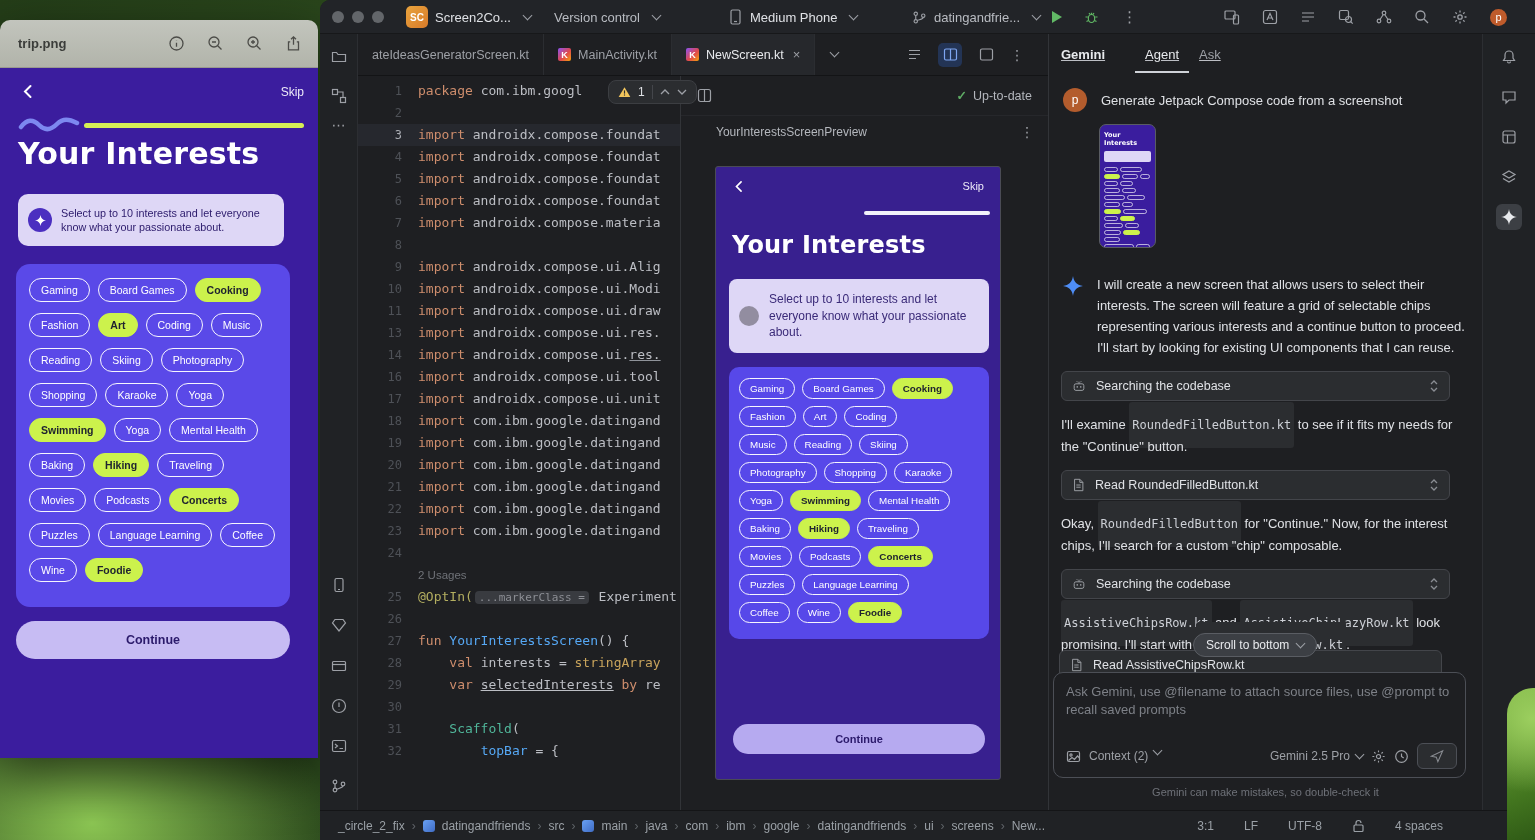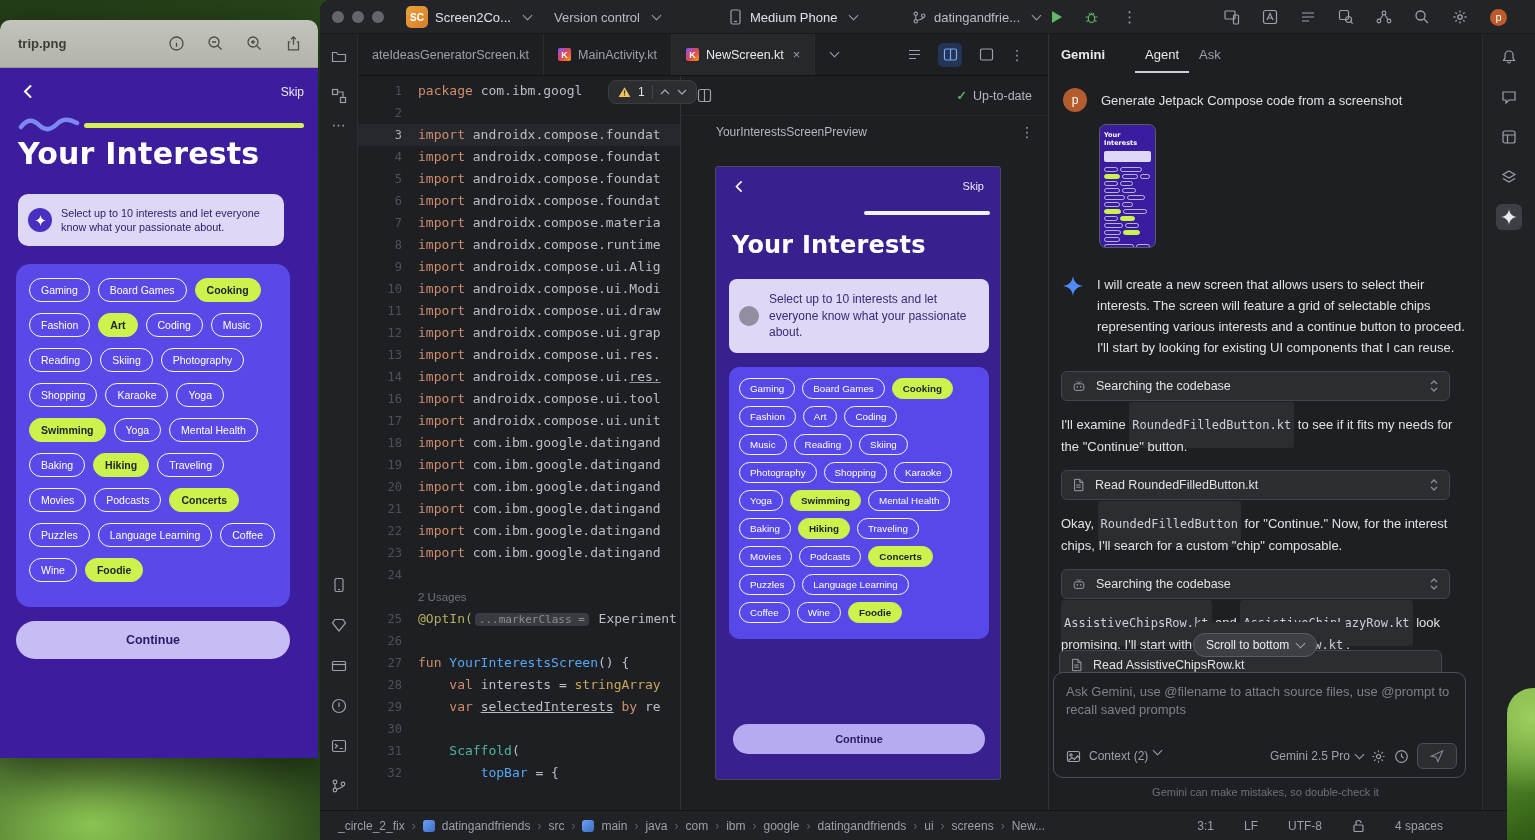--- a/index.html
+++ b/index.html
@@ -108,21 +108,21 @@
   .iw-sep { width:1px; height:14px; background:#44464b; }
 
   .pvpane { position:absolute; left:360px; top:76px; width:368px; height:734px; border-left:1px solid #323438; background:#1e1f22; }
   .pv-toolbar { height:40px; display:flex; align-items:center; padding:0 16px; border-bottom:1px solid #26272b; }
   .pv-status { margin-left:auto; display:flex; align-items:center; gap:6px; font-size:12.5px; color:#b4b7bd; }
   .check { color:#5fad65; font-weight:700; }
   .pv-labelrow { height:26px; display:flex; align-items:center; padding:6px 14px 0 35px; font-size:12px; color:#b4b7bd; }
   .kebab { margin-left:auto; color:#9da0a6; font-size:14px; }
 
   
-  .gemini { position:absolute; left:728px; top:34px; width:434px; height:776px; background:#1e1f22; border-left:1px solid #323438; }
+  .gemini { position:absolute; left:728px; top:34px; width:434px; height:776px; background:#1e1f22; border-left:1px solid #323438;text-decoration:underline; }
   .g-header { height:40px; display:flex; align-items:center; padding:0 12px; }
   .g-title { font-weight:700; color:#e8eaed; font-size:13px; margin-right:30px; }
   .g-tab { color:#9da0a6; font-size:13px; padding:11px 10px; }
   .g-tab.on { color:#e8eaed; box-shadow:inset 0 -2px 0 #cfd2d8; }
   #chat { position:absolute; top:42px; left:0; right:0; height:576px; overflow:hidden; padding:0 12px; font-size:13px; color:#dfe1e5; }
   .c-user { display:flex; gap:14px; align-items:center; margin:12px 2px 12px; }
   .c-avatar { width:24px; height:24px; border-radius:50%; background:#b35c2d; color:#fff; font-size:12px; display:flex; align-items:center; justify-content:center; flex:none; }
   .c-thumb { margin-left:38px; width:57px; height:124px; border-radius:7px; background:#3a1d9e; border:1px solid #595c63; padding:6px 4px 4px; overflow:hidden; }
   .t-title { font-size:6.5px; font-weight:800; color:#fff; font-family:"DejaVu Sans", sans-serif; }
   .t-card { height:11px; background:#ded7f6; border-radius:2px; margin:4px 0 5px; }
@@ -454,25 +454,24 @@
 
     <div class="editor">
       <div id="code-lines">
           <div class="cl"><span class="gut">1</span><span class="ct"><span class="tk-kw">package </span><span class="tk-id">com.ibm.googl</span></span></div>
           <div class="cl"><span class="gut">2</span><span class="ct"></span></div>
           <div class="cl cur"><span class="gut">3</span><span class="ct"><span class="tk-kw">import </span><span class="tk-id">androidx.compose.foundat</span></span></div>
           <div class="cl"><span class="gut">4</span><span class="ct"><span class="tk-kw">import </span><span class="tk-id">androidx.compose.foundat</span></span></div>
           <div class="cl"><span class="gut">5</span><span class="ct"><span class="tk-kw">import </span><span class="tk-id">androidx.compose.foundat</span></span></div>
           <div class="cl"><span class="gut">6</span><span class="ct"><span class="tk-kw">import </span><span class="tk-id">androidx.compose.foundat</span></span></div>
           <div class="cl"><span class="gut">7</span><span class="ct"><span class="tk-kw">import </span><span class="tk-id">androidx.compose.materia</span></span></div>
-          <div class="cl"><span class="gut">8</span><span class="ct"><span class="tk-kw">import </span><span class="tk-id">androidx.compose.runtime</span></span></div>
+          <div class="cl"><span class="gut">8</span></div>
           <div class="cl"><span class="gut">9</span><span class="ct"><span class="tk-kw">import </span><span class="tk-id">androidx.compose.ui.Alig</span></span></div>
           <div class="cl"><span class="gut">10</span><span class="ct"><span class="tk-kw">import </span><span class="tk-id">androidx.compose.ui.Modi</span></span></div>
           <div class="cl"><span class="gut">11</span><span class="ct"><span class="tk-kw">import </span><span class="tk-id">androidx.compose.ui.draw</span></span></div>
-          <div class="cl"><span class="gut">12</span><span class="ct"><span class="tk-kw">import </span><span class="tk-id">androidx.compose.ui.grap</span></span></div>
           <div class="cl"><span class="gut">13</span><span class="ct"><span class="tk-kw">import </span><span class="tk-id">androidx.compose.ui.res.</span></span></div>
           <div class="cl"><span class="gut">14</span><span class="ct"><span class="tk-kw">import </span><span class="tk-id">androidx.compose.ui.</span><span class="tk-idu">res.</span></span></div>
           <div class="cl"><span class="gut">16</span><span class="ct"><span class="tk-kw">import </span><span class="tk-id">androidx.compose.ui.tool</span></span></div>
           <div class="cl"><span class="gut">17</span><span class="ct"><span class="tk-kw">import </span><span class="tk-id">androidx.compose.ui.unit</span></span></div>
           <div class="cl"><span class="gut">18</span><span class="ct"><span class="tk-kw">import </span><span class="tk-id">com.ibm.google.datingand</span></span></div>
           <div class="cl"><span class="gut">19</span><span class="ct"><span class="tk-kw">import </span><span class="tk-id">com.ibm.google.datingand</span></span></div>
           <div class="cl"><span class="gut">20</span><span class="ct"><span class="tk-kw">import </span><span class="tk-id">com.ibm.google.datingand</span></span></div>
           <div class="cl"><span class="gut">21</span><span class="ct"><span class="tk-kw">import </span><span class="tk-id">com.ibm.google.datingand</span></span></div>
           <div class="cl"><span class="gut">22</span><span class="ct"><span class="tk-kw">import </span><span class="tk-id">com.ibm.google.datingand</span></span></div>
           <div class="cl"><span class="gut">23</span><span class="ct"><span class="tk-kw">import </span><span class="tk-id">com.ibm.google.datingand</span></span></div>

